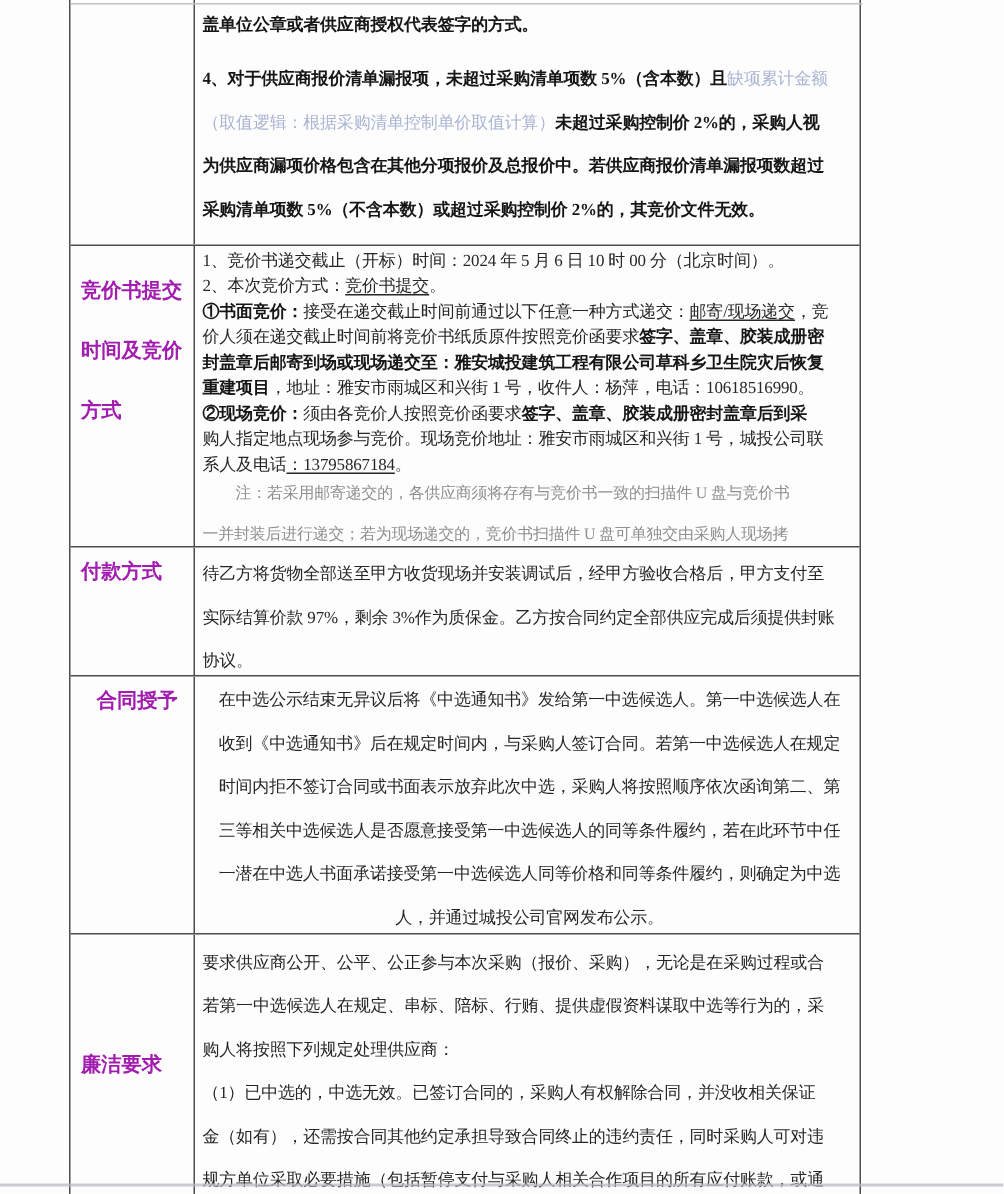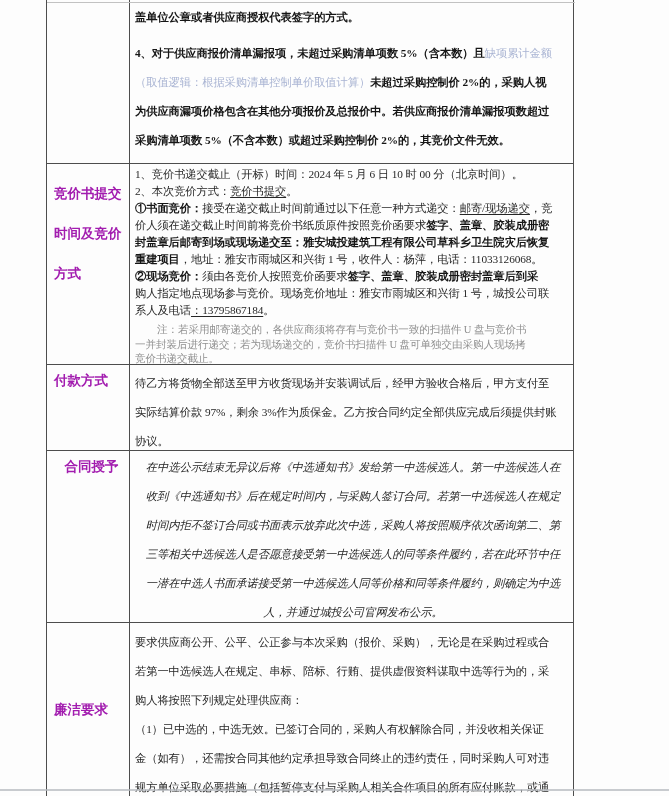--- a/index.html
+++ b/index.html
@@ -28,30 +28,30 @@
     width:83px;flex:0 0 83px;border-right:1px solid #4d4d4d;
     padding-left:7px;font-weight:bold;font-size:13.5px;color:#a21caf;
   }
   .cell-content{
     flex:1;padding-left:5px;padding-right:2px;font-size:11.3px;
     letter-spacing:-0.1px;white-space:nowrap;
   }
   .r1 .cell-content{padding-top:3px;}
   .r2 .cell-content{padding-top:2px;}
   .r3 .cell-content{padding-top:4px;}
-  .r4 .cell-content{padding-top:2px;font-style:italic;}
+  .r4 .cell-content{padding-top:2px;}
   .r5 .cell-content{padding-top:5px;}
   .r2 .cell-label{padding-top:10px;}
   .r2 .label-line{line-height:40px;}
   .r3 .cell-label,.r4 .cell-label{padding-top:6px;}
   .r3 .label-line,.r4 .label-line{line-height:20px;}
   .r5 .cell-label{display:flex;align-items:center;}
   .line{line-height:29px;}
   .r2 .line{line-height:17px;}
-  .r2 .line.note{line-height:14.5px;font-size:10.6px;color:#8f8f8f;margin-top:0;}
+  .r2 .line.note{line-height:14.5px;font-size:10.6px;color:#8f8f8f;margin-top:12px;}
   .r2 .line.note-first{margin-top:4px;}
   .seg{}
   .sb{font-weight:bold;color:#161616;}
   .su{text-decoration:underline;text-underline-offset:2px;}
   .sc-accent{color:#a9b4d3;margin-top:20px;}
   .scan-line{position:absolute;left:0;top:789px;width:669px;height:2px;background:#b6babf;opacity:0.75;}
 </style>
 </head>
 <body>
 
@@ -74,21 +74,21 @@
         <div class="label-line">竞价书提交</div>
         <div class="label-line">时间及竞价</div>
         <div class="label-line">方式</div>
       </div>
     <div class="cell cell-content">
         <div class="line"><span class="seg">1、竞价书递交截止（开标）时间：2024 年 5 月 6 日 10 时 00 分（北京时间）。</span></div>
         <div class="line"><span class="seg">2、本次竞价方式：</span><span class="seg su">竞价书提交</span><span class="seg">。</span></div>
         <div class="line"><span class="seg sb">①书面竞价：</span><span class="seg">接受在递交截止时间前通过以下任意一种方式递交：</span><span class="seg su">邮寄/现场递交</span><span class="seg">，竞</span></div>
         <div class="line"><span class="seg">价人须在递交截止时间前将竞价书纸质原件按照竞价函要求</span><span class="seg sb">签字、盖章、胶装成册密</span></div>
         <div class="line"><span class="seg sb">封盖章后邮寄到场或现场递交至：雅安城投建筑工程有限公司草科乡卫生院灾后恢复</span></div>
-        <div class="line"><span class="seg sb">重建项目</span><span class="seg">，地址：雅安市雨城区和兴街 1 号，收件人：杨萍，电话：11033126068。</span></div>
+        <div class="line"><span class="seg sb">重建项目</span><span class="seg">，地址：雅安市雨城区和兴街 1 号，收件人：杨萍，电话：10618516990。</span></div>
         <div class="line"><span class="seg sb">②现场竞价：</span><span class="seg">须由各竞价人按照竞价函要求</span><span class="seg sb">签字、盖章、胶装成册密封盖章后到采</span></div>
         <div class="line"><span class="seg">购人指定地点现场参与竞价。现场竞价地址：雅安市雨城区和兴街 1 号，城投公司联</span></div>
         <div class="line"><span class="seg">系人及电话</span><span class="seg su">：13795867184</span><span class="seg">。</span></div>
         <div class="line note note-first" style="text-indent: 22px;"><span class="seg">注：若采用邮寄递交的，各供应商须将存有与竞价书一致的扫描件 U 盘与竞价书</span></div>
         <div class="line note"><span class="seg">一并封装后进行递交；若为现场递交的，竞价书扫描件 U 盘可单独交由采购人现场拷</span></div>
         <div class="line note"><span class="seg">竞价书递交截止。</span></div>
       </div>
   </div>
 
   <div class="row r3">

